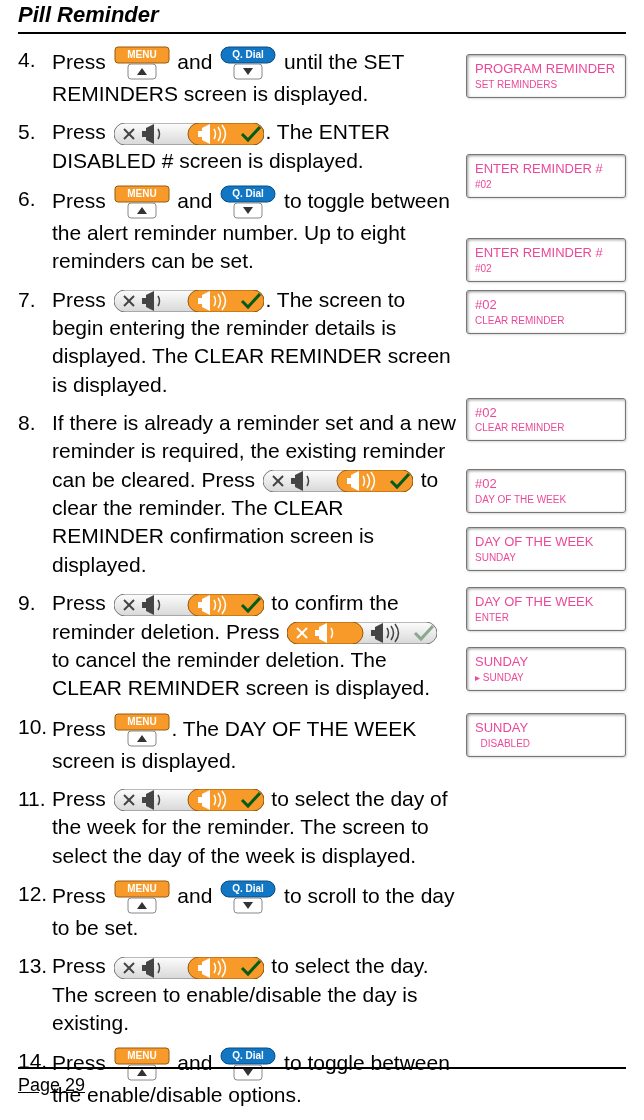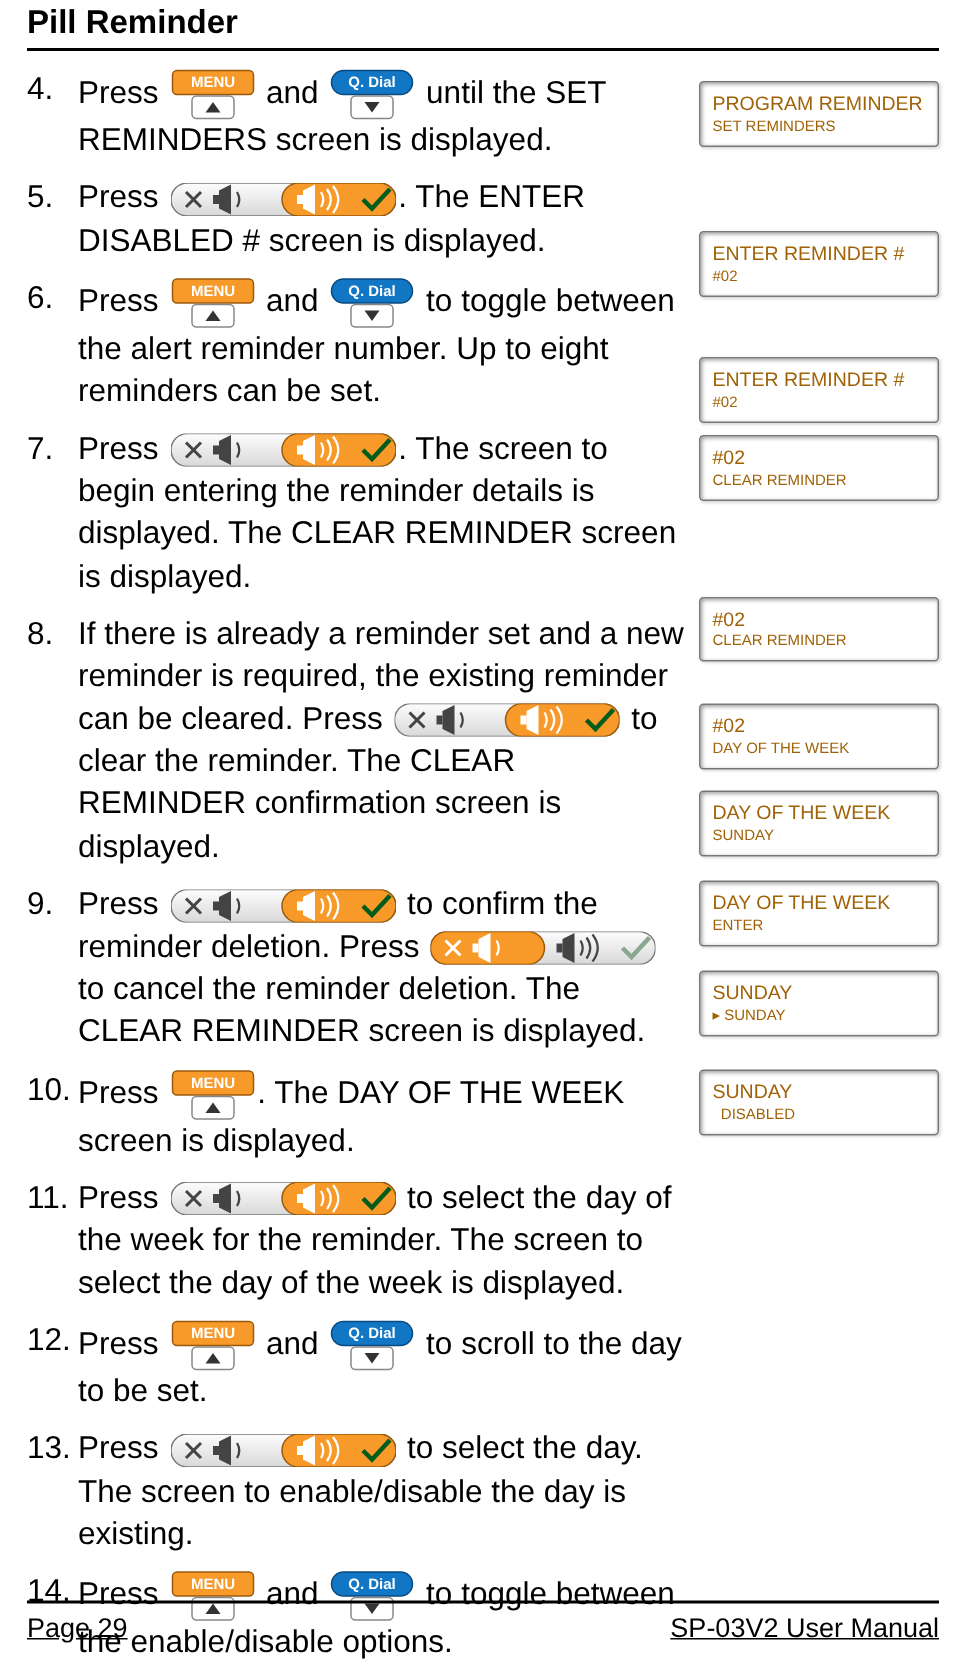--- a/index.html
+++ b/index.html
@@ -1,22 +1,22 @@
 <!DOCTYPE html>
 <html><head>
 <meta charset="utf-8">
 <style>
   * { box-sizing: border-box; margin: 0; padding: 0; }
   html, body { width: 644px; height: 1120px; background: #fff; font-family: "Trebuchet MS", "Segoe UI", Arial, sans-serif; color: #000; }
   .page { width: 644px; height: 1120px; position: relative; padding: 0 18px; }
-  .header { font-weight: 700; font-size: 22px; padding: 2px 0 4px 0; border-bottom: 2px solid #000; }
+  .header { font-style: italic; font-weight: 700; font-size: 22px; padding: 2px 0 4px 0; border-bottom: 2px solid #000; }
   .content { display: flex; margin-top: 12px; }
   .steps { flex: 1; padding-right: 6px; }
   .screens { width: 160px; display: flex; flex-direction: column; gap: 28px; padding-top: 2px; }
-  .screen { border: 1px solid #777; border-radius: 3px; padding: 6px 8px; font-family: Arial, sans-serif; font-size: 13px; color: #a16207; line-height: 1.3; box-shadow: 1px 1px 3px rgba(0,0,0,0.4) inset, 1px 1px 2px rgba(0,0,0,0.15); min-height: 42px; }
+  .screen { border: 1px solid #777; border-radius: 3px; padding: 6px 8px; font-family: Arial, sans-serif; font-size: 13px; color: #ec4899; line-height: 1.3; box-shadow: 1px 1px 3px rgba(0,0,0,0.4) inset, 1px 1px 2px rgba(0,0,0,0.15); min-height: 42px; }
   .screen .l2 { font-size: 10px; }
   ol.steps-list { list-style: none; counter-reset: step 3; }
   ol.steps-list > li { counter-increment: step; display: flex; align-items: flex-start; margin-bottom: 10px; font-size: 21px; line-height: 1.35; }
   ol.steps-list > li::before { content: counter(step) "."; width: 34px; flex: 0 0 34px; }
   .step-body { flex: 1; }
   .menu-btn, .qdial-btn { width: 56px; height: 34px; position: relative; display: inline-block; vertical-align: middle; margin: 0 2px; }
   .menu-btn svg, .qdial-btn svg { position: absolute; top: 0; left: 0; }
   .vol-btn { width: 150px; height: 22px; display: inline-block; vertical-align: middle; margin: 0 2px; }
   .vol-btn svg { display: block; }
   .footer { position: absolute; bottom: 24px; left: 18px; right: 18px; border-top: 2px solid #000; display: flex; justify-content: space-between; font-size: 18px; padding-top: 6px; text-decoration: underline; }
@@ -217,15 +217,14 @@
         <div class="spacer-14"></div>
         <div class="screen">
           <div>SUNDAY</div>
           <div class="l2">&nbsp;&nbsp;DISABLED</div>
         </div>
       </div>
   </div>
 
   <div class="footer">
     <span>Page 29</span>
-    <span>SP-03V2 User Manual</span>
   </div>
 </div>
 
 </body></html>

